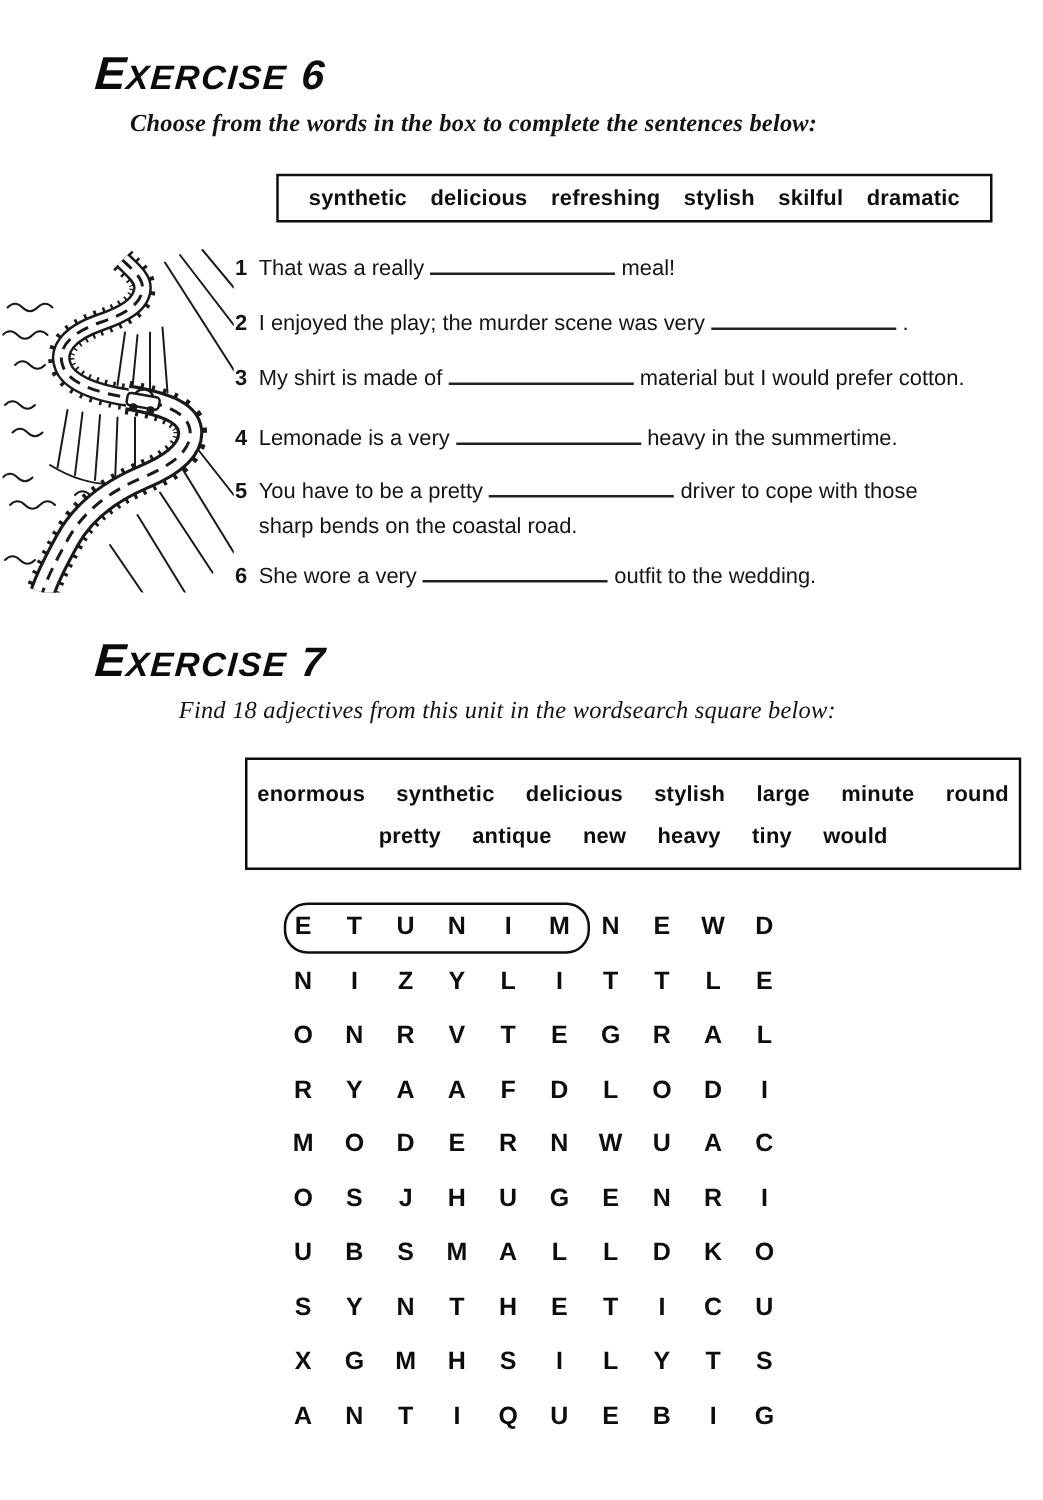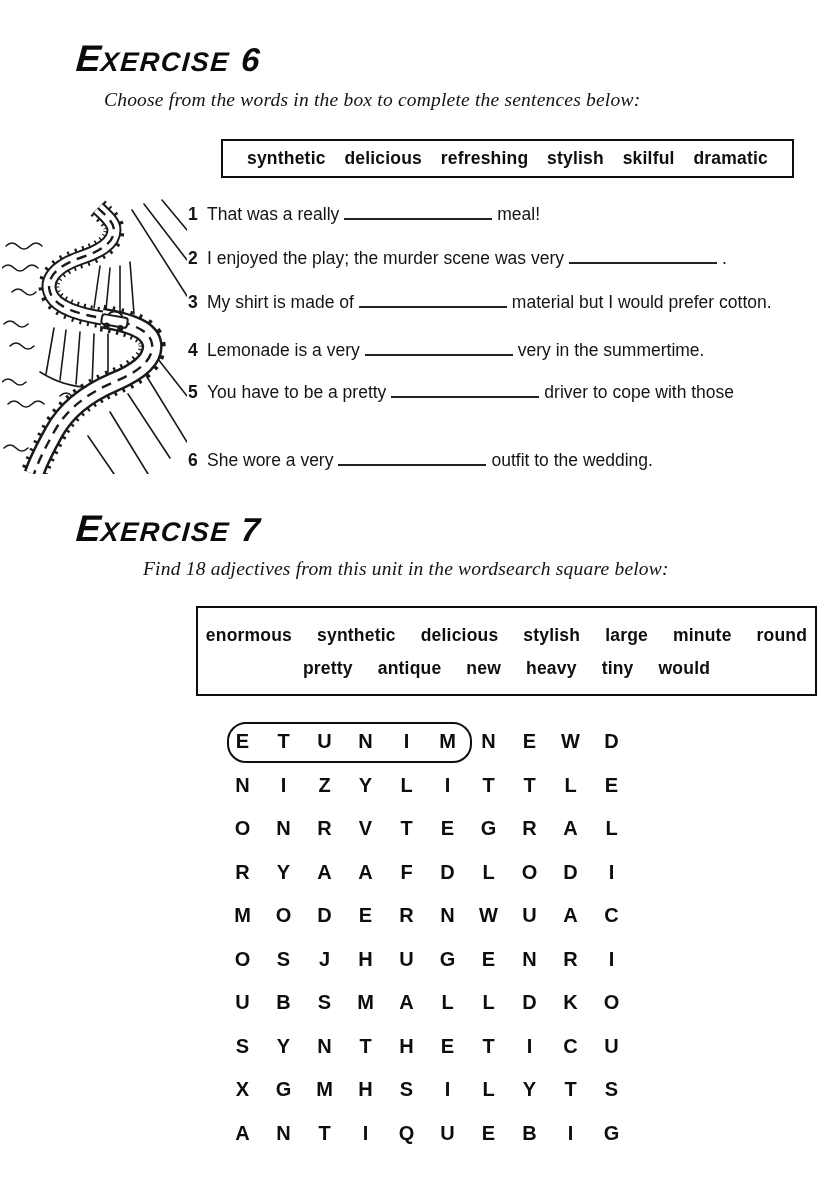--- a/index.html
+++ b/index.html
@@ -16,21 +16,21 @@
   .ex-heading .ti{font-size:37px;}
   .ex-heading .tr{font-size:27px; letter-spacing:1.5px;}
   .ex-heading .tn{font-size:33px; margin-left:11px;}
   #ex6-title{left:76px; top:38px;}
   #ex7-title{left:76px; top:508px;}
   
   .instruction{
     position:absolute; font-family:"Liberation Serif",serif; font-style:italic;
     font-size:19.5px; color:#131313; letter-spacing:.2px;
   }
-  #ex6-instruction{left:104px; top:89px;}
+  #ex6-instruction{left:104px; top:89px;font-weight:bold;}
   #ex7-instruction{left:100px; top:558px;margin-left:43px;}
   
   .wordbox{position:absolute; border:2.5px solid #0e0e0e; background:#fff; box-sizing:border-box;margin-left:44px;}
   #wordbox1{
     left:177px; top:139px; width:573px; height:39px;
     display:flex; align-items:center; justify-content:space-between; padding:0 24px;
   }
   #wordbox2{
     left:152px; top:606px; width:621px; height:90px;
     display:flex; flex-direction:column; justify-content:center; row-gap:7px;
@@ -151,27 +151,28 @@
   </div>
   <div class="sentence" id="s3">
     <span class="s-num">3</span>
     <span class="s-text">
       <span>My shirt is made of</span><span class="blank"></span><span>material but I would prefer cotton.</span>
     </span>
   </div>
   <div class="sentence" id="s4">
     <span class="s-num">4</span>
     <span class="s-text">
-      <span>Lemonade is a very</span><span class="blank"></span><span>very in the summertime.</span>
+      <span>Lemonade is a very</span><span class="blank"></span><span>heavy in the summertime.</span>
     </span>
   </div>
   <div class="sentence" id="s5">
     <span class="s-num">5</span>
     <span class="s-text">
       <span>You have to be a pretty</span><span class="blank"></span><span>driver to cope with those</span>
+      <span class="s-line2" style="display:block">sharp bends on the coastal road.</span>
     </span>
   </div>
   <div class="sentence" id="s6">
     <span class="s-num">6</span>
     <span class="s-text">
       <span>She wore a very</span><span class="blank"></span><span>outfit to the wedding.</span>
     </span>
   </div>
 
   <div class="ex-heading" id="ex7-title">

